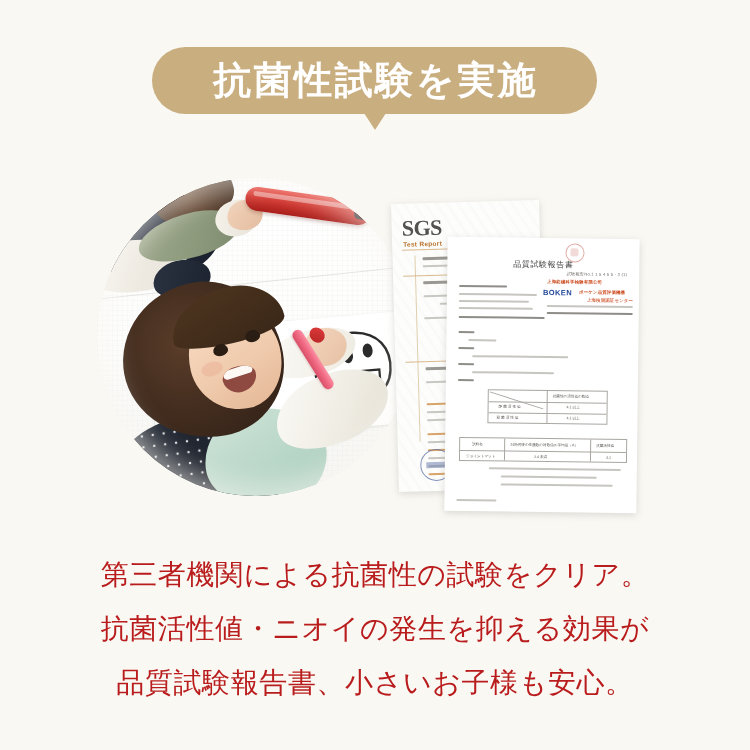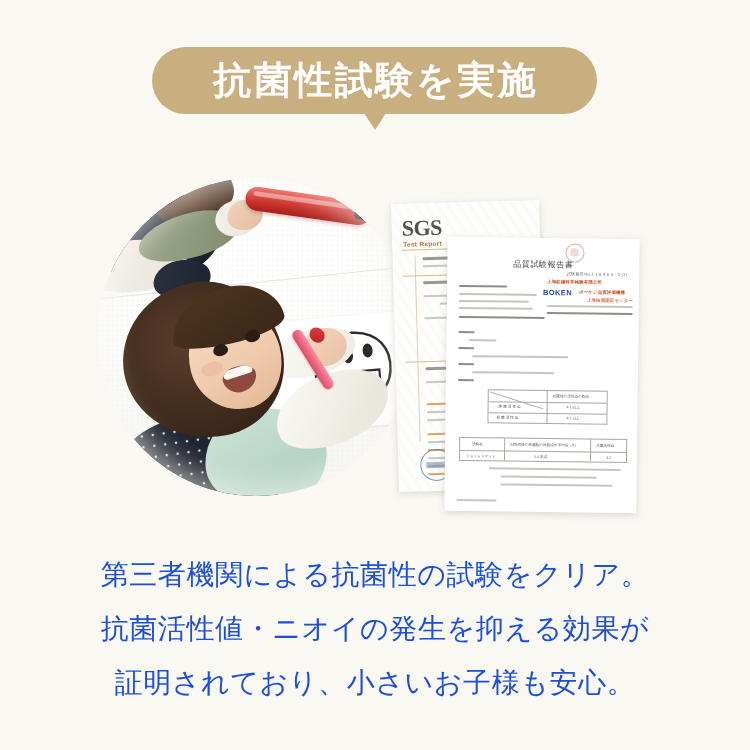--- a/index.html
+++ b/index.html
@@ -510,21 +510,21 @@
     white-space: nowrap;
   }
 
   
   .caption {
     position: absolute;
     left: 0;
     right: 0;
     top: 548px;
     text-align: center;
-    color: #1d4ed8;
+    color: #b91c1c;
     font-size: 28px;
     line-height: 54px;
     letter-spacing: 0.6px;
   }
   .caption div { white-space: nowrap; }
 </style>
 </head>
 <body>
 
 <div id="stage">
@@ -676,16 +676,16 @@
       <div class="bl" style="left:44px;  top:230px; width:132px;"></div>
       <div class="bl" style="left:56px;  top:238px; width:96px;"></div>
       <div class="bl" style="left:56px;  top:246px; width:112px;"></div>
       <div class="bl" style="left:12px;  top:262px; width:40px;"></div>
     </div>
   </div>
 
   <div class="caption">
     <div>第三者機関による抗菌性の試験をクリア。</div>
     <div>抗菌活性値・ニオイの発生を抑える効果が</div>
-    <div>証明されており、小さいお子様も安心。</div>
+    <div>品質試験報告書、小さいお子様も安心。</div>
   </div>
 
 </div>
 
 </body></html>

